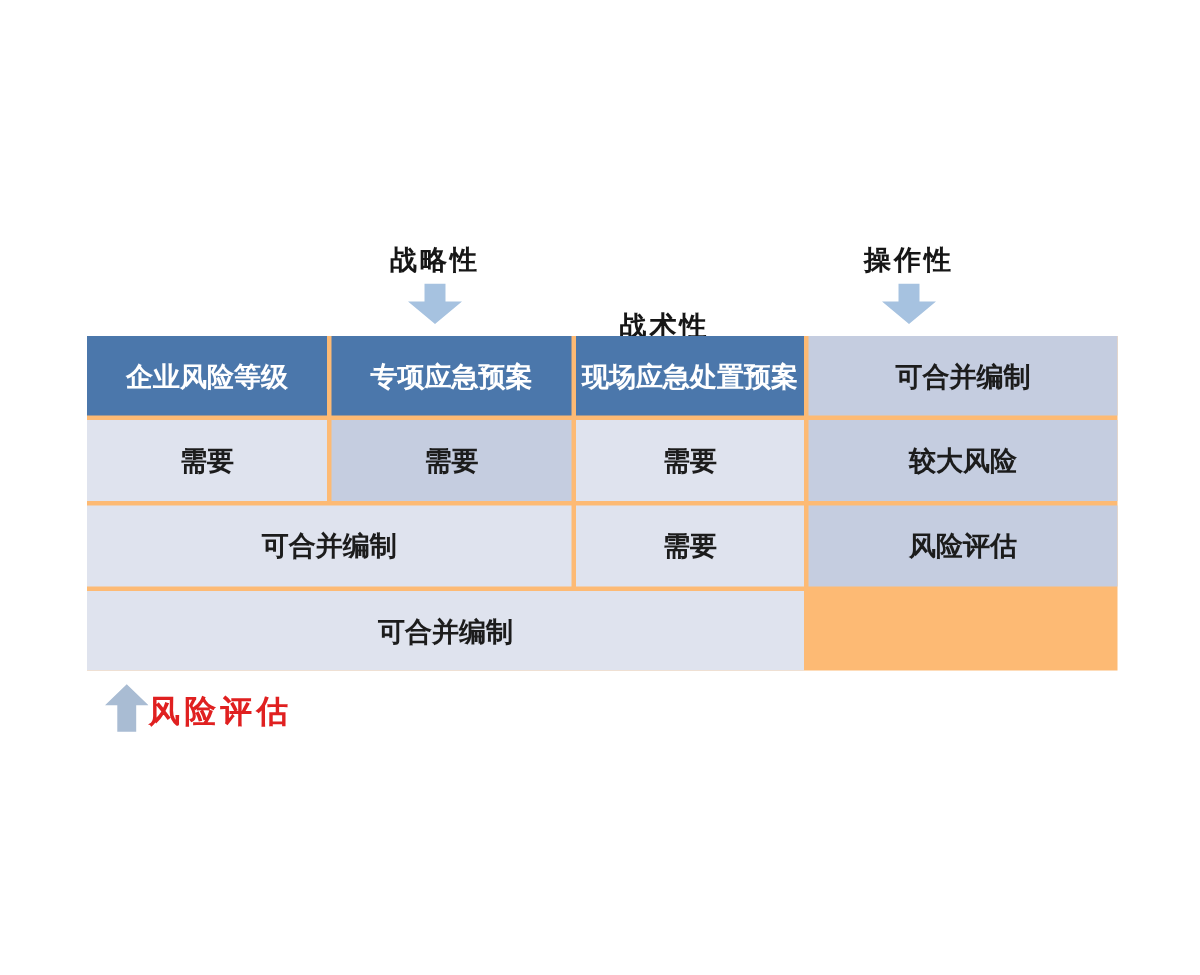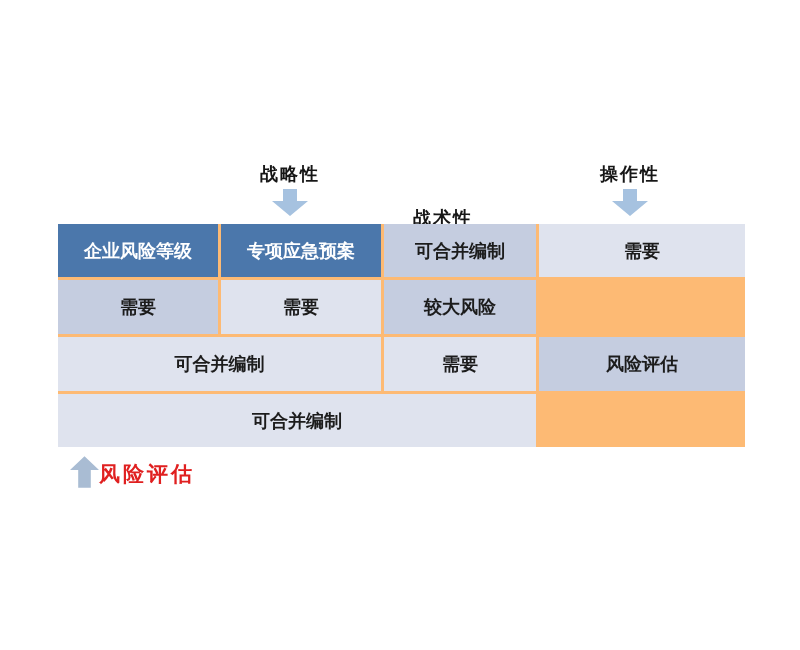--- a/index.html
+++ b/index.html
@@ -82,31 +82,32 @@
     <svg class="down-arrow" width="36" height="27" viewBox="0 0 36 27">
       <path d="M11 0 H25 V12 H36 L18 27 L0 12 H11 Z" fill="#a6c2e0"></path>
     </svg>
   </div>
   <div class="top-anno" style="left:383px;margin-top:44px;">
     <div class="anno-label">战术性</div>
     <svg class="down-arrow" width="36" height="27" viewBox="0 0 36 27">
       <path d="M11 0 H25 V12 H36 L18 27 L0 12 H11 Z" fill="#a6c2e0"></path>
     </svg>
   </div>
-  <div class="top-anno" style="left:570px;justify-content:center;">
+  <div class="top-anno" style="left:546px;justify-content:center;">
     <div class="anno-label">操作性</div>
     <svg class="down-arrow" width="36" height="27" viewBox="0 0 36 27">
       <path d="M11 0 H25 V12 H36 L18 27 L0 12 H11 Z" fill="#a6c2e0"></path>
     </svg>
   </div>
 
   <div class="risk-table">
 
     <div class="cell hdr">企业风险等级</div>
     <div class="cell hdr">专项应急预案</div>
+    <div class="cell hdr">现场应急处置预案</div>
 
     <div class="cell level">可合并编制</div>
     <div class="cell">需要</div>
     <div class="cell hl">需要</div>
     <div class="cell">需要</div>
 
     <div class="cell level">较大风险</div>
     <div class="cell span2">可合并编制</div>
     <div class="cell">需要</div>
 

